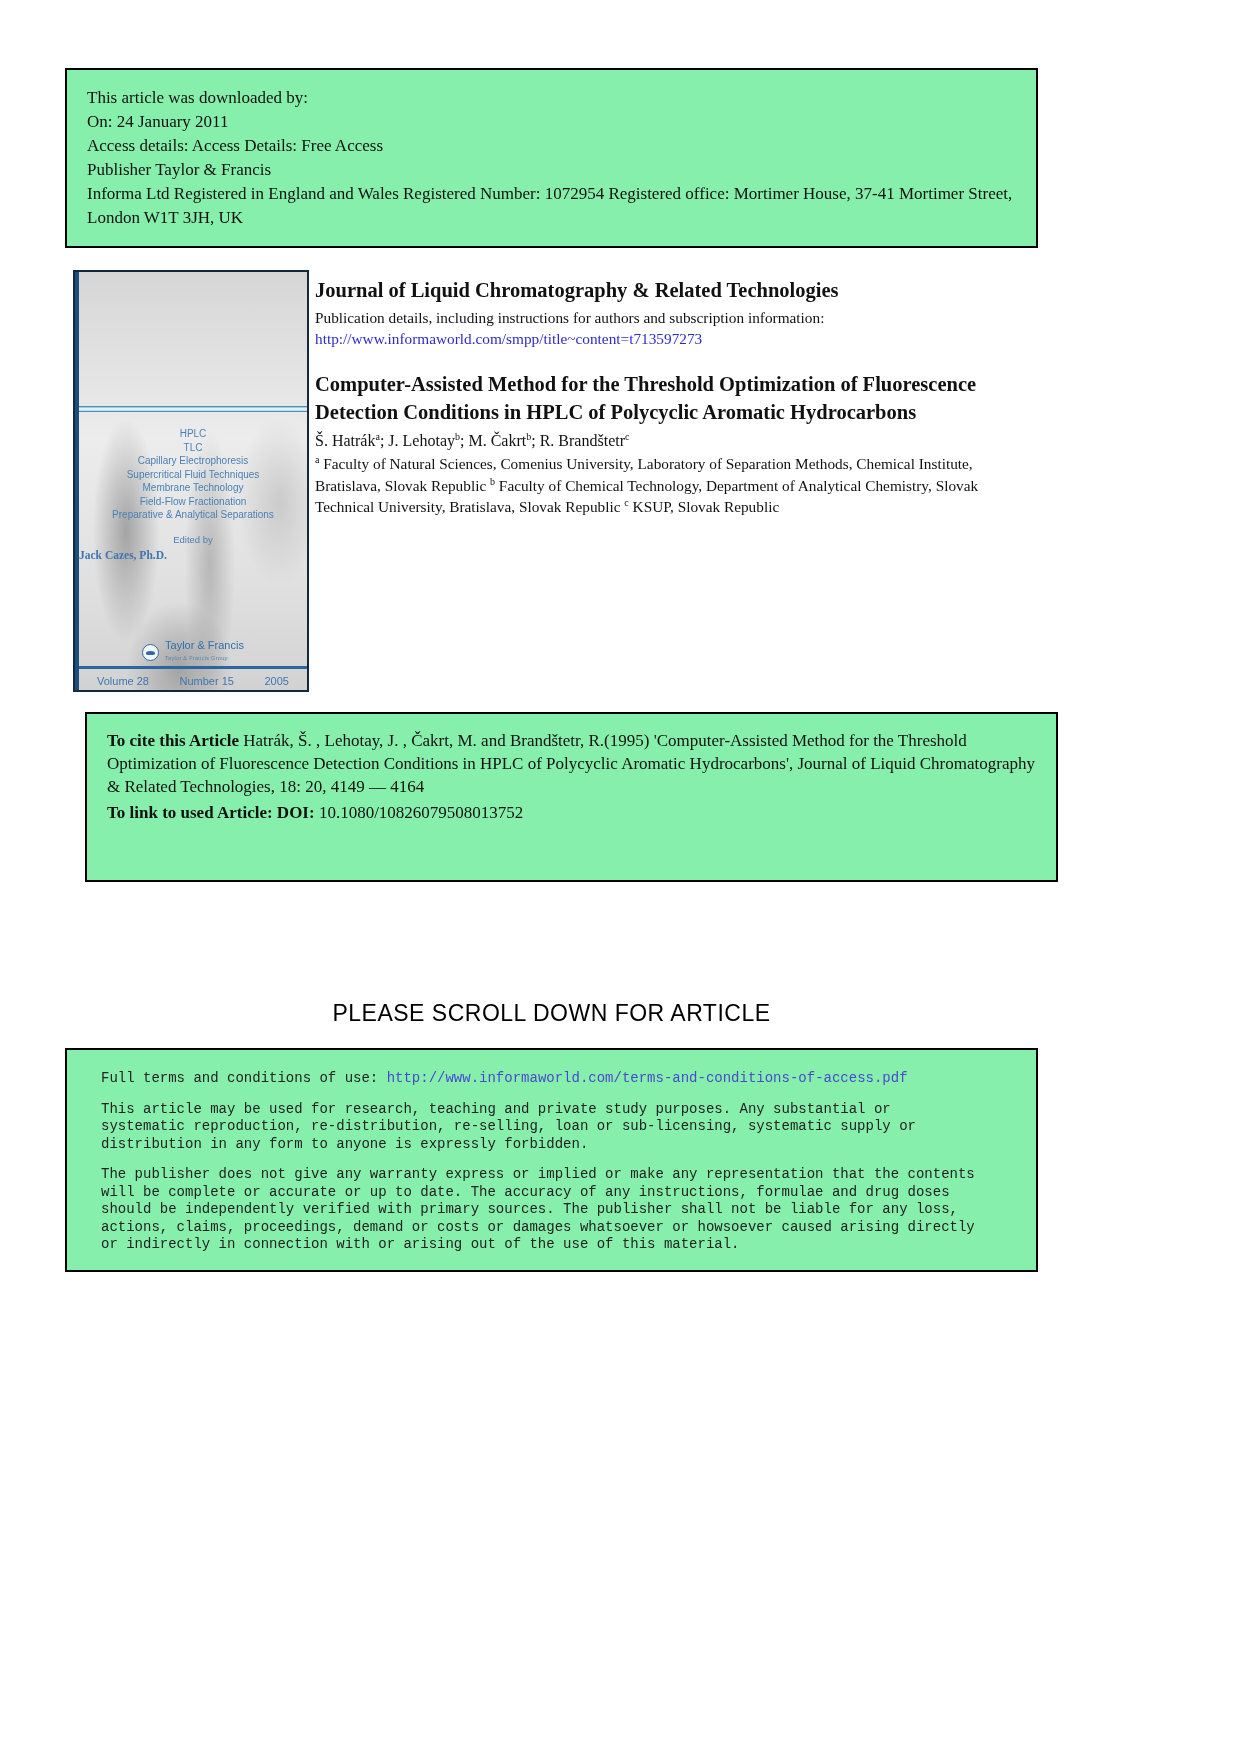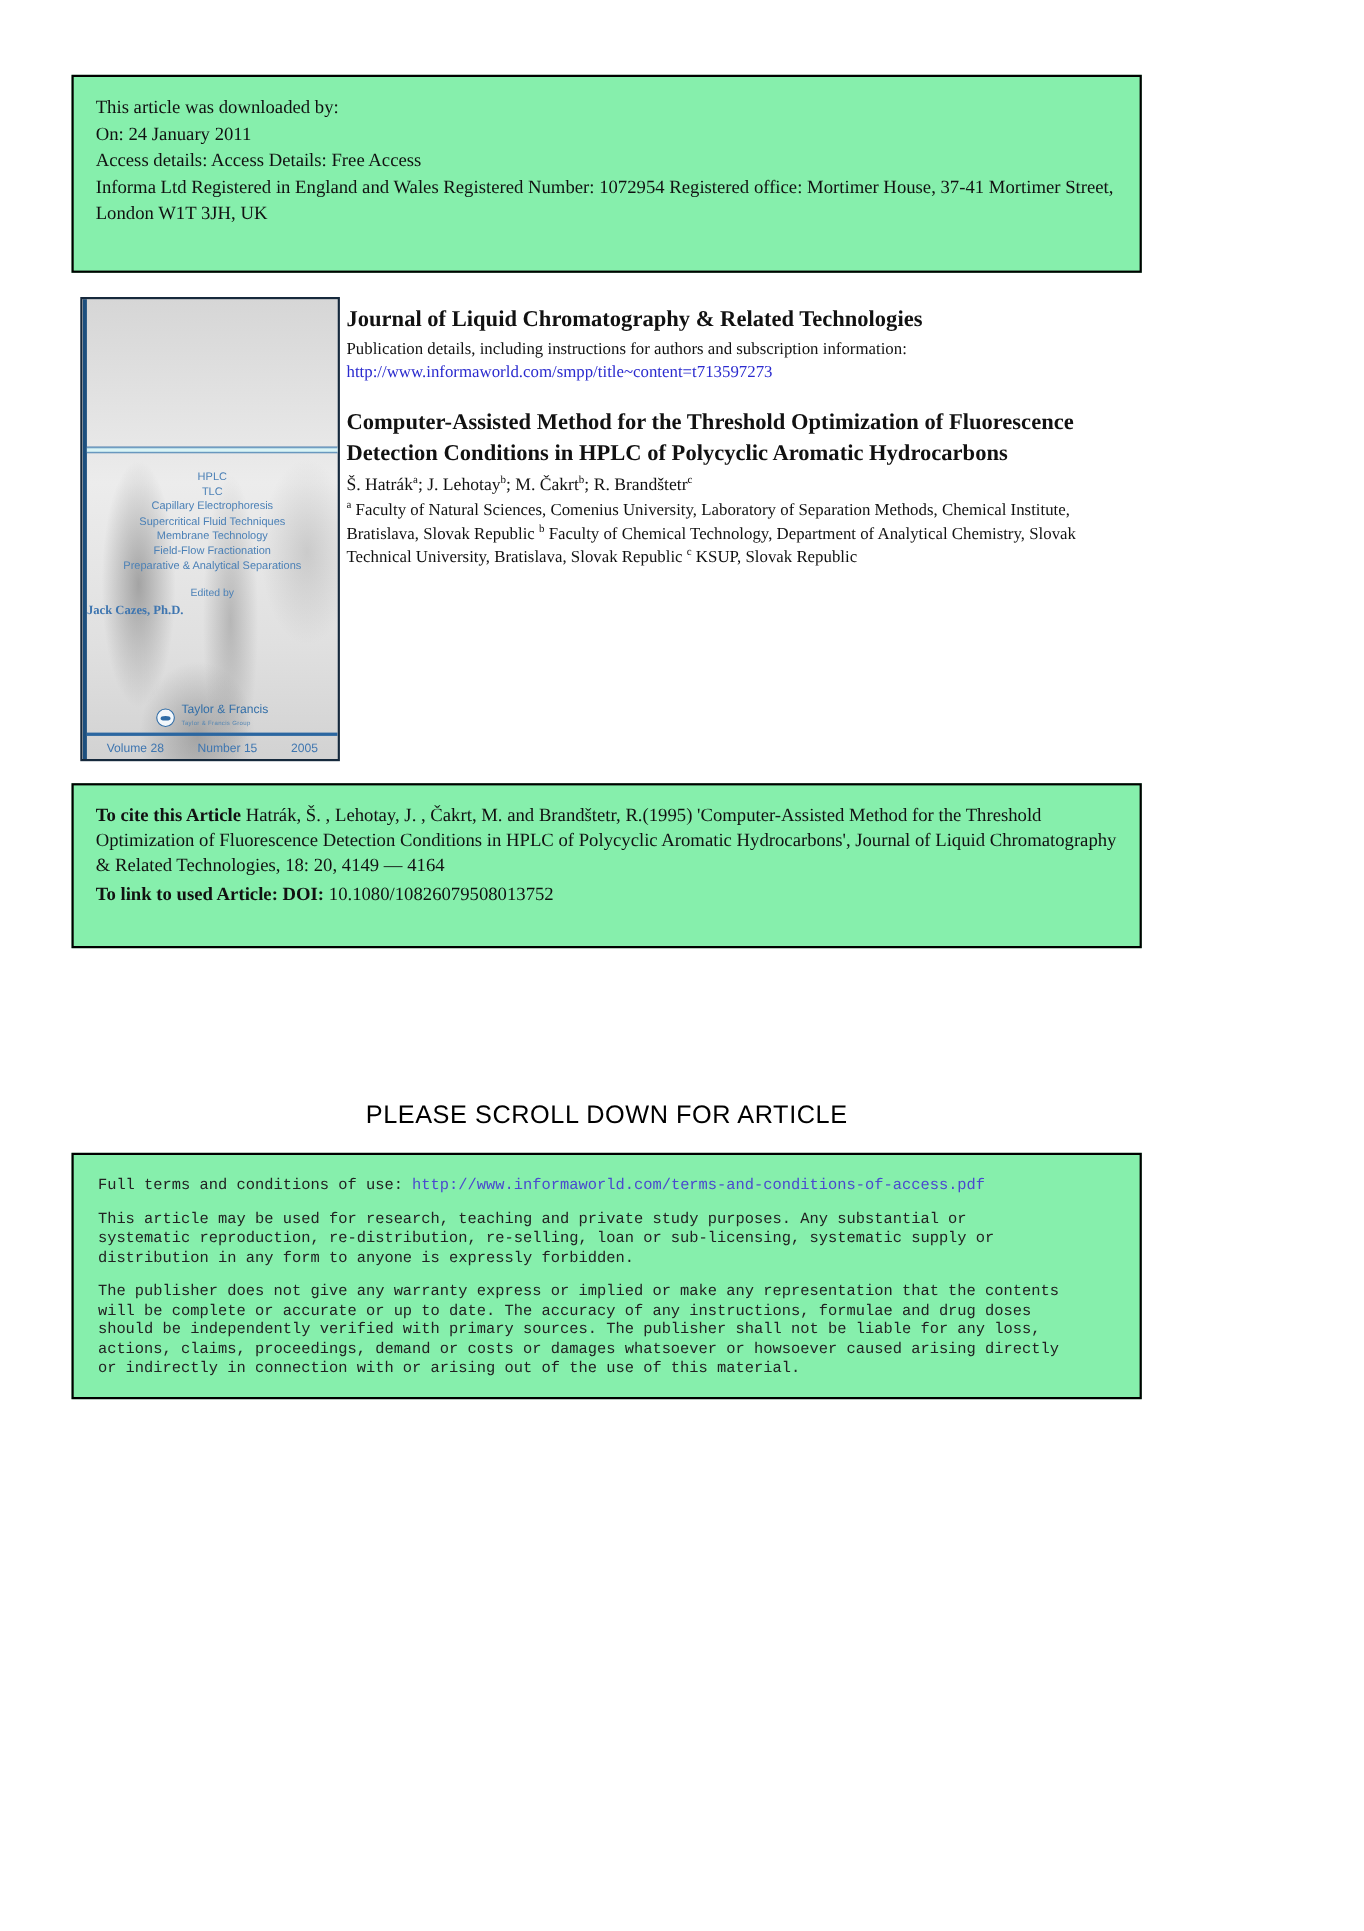--- a/index.html
+++ b/index.html
@@ -68,43 +68,44 @@
   .jh-url { font-size:15.3px; line-height:21px; }
   a.blue-link { text-decoration:none; cursor:pointer; }
 
   .article-block { position:absolute; left:315px; top:371px; width:680px; }
   .ab-title { font-size:20.5px; font-weight:bold; line-height:27.5px; }
   .ab-authors { font-size:16px; line-height:21px; margin-top:4px; }
   .ab-authors sup, .ab-affils sup { font-size:10px; vertical-align:super; line-height:0; }
   .ab-affils { font-size:15.3px; line-height:21.5px; margin-top:2px; }
 
   
-  .cite-box { top:712px; height:150px; padding:15px 20px; font-size:17px; line-height:23px; }
+  .cite-box { top:712px; height:170px; padding:15px 20px; font-size:17px; line-height:23px;margin-left:20px; }
   .cite-box .bold { font-weight:bold; }
   .cite-doi { margin-top:3px; }
   .cite-url { margin-top:4px; }
 
   
   .scroll-notice {
     position:absolute; left:65px; top:1000px; width:973px; text-align:center;
     font-family:"Liberation Sans", sans-serif; font-size:23px; color:#000; letter-spacing:.5px;
   }
 
   
-  .terms-box { top:1048px; height:224px; padding:20px 22px;
+  .terms-box { top:1048px; height:224px; padding:20px 34px;
     font-family:"Liberation Mono", monospace; font-size:14px; line-height:17.5px; color:#222; }
   .terms-box p { white-space:pre-line; margin-bottom:13px; }
 </style>
 </head>
 <body>
 
 <div class="outlined-box download-box">
   <div>This article was downloaded by:</div>
   <div><span>On: </span><span class="em">24 January 2011</span></div>
   <div><span>Access details: </span><span class="em">Access Details: Free Access</span></div>
+  <div><span>Publisher </span><span class="em">Taylor &amp; Francis</span></div>
   <div>Informa Ltd Registered in England and Wales Registered Number: 1072954 Registered office: Mortimer House, 37-41 Mortimer Street, London W1T 3JH, UK</div>
 </div>
 
 <div class="cover">
   <div class="cover-divider"></div>
   <div class="cover-topics">
     <div>HPLC</div>
     <div>TLC</div>
     <div>Capillary Electrophoresis</div>
     <div>Supercritical Fluid Techniques</div>

